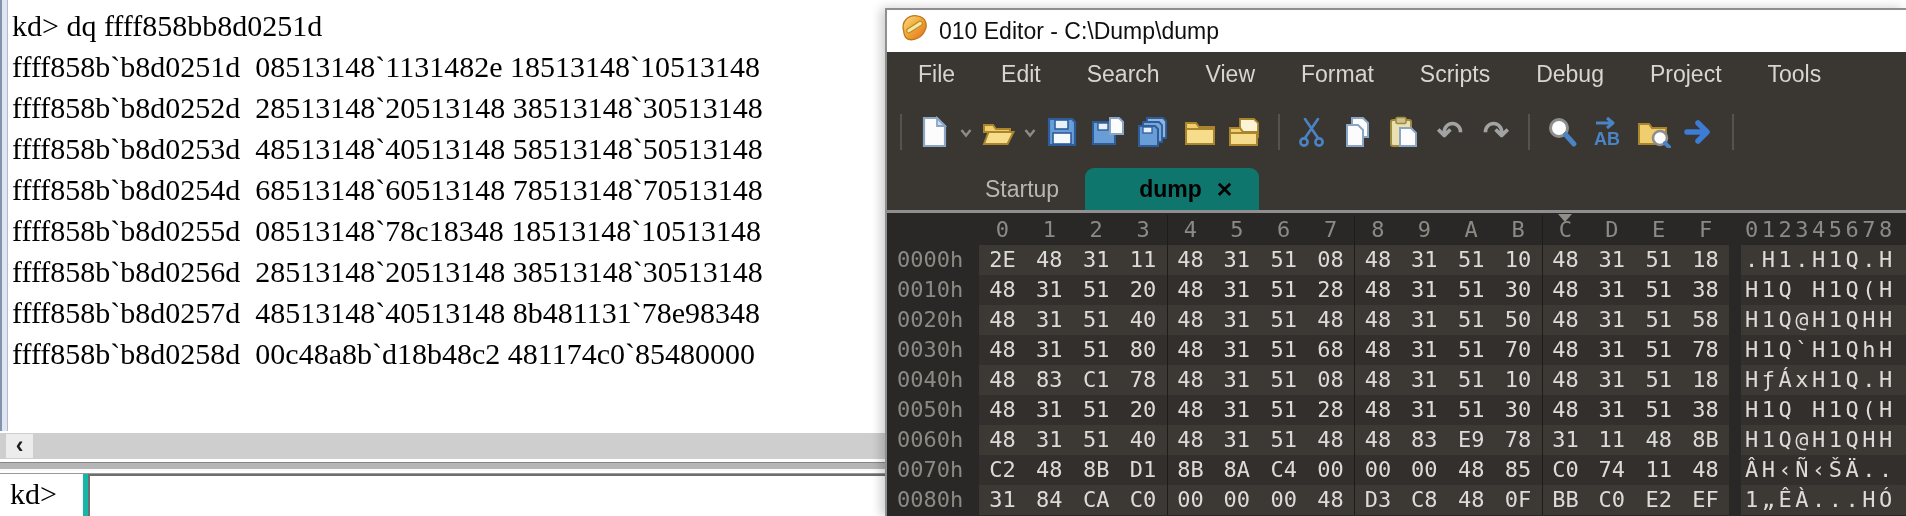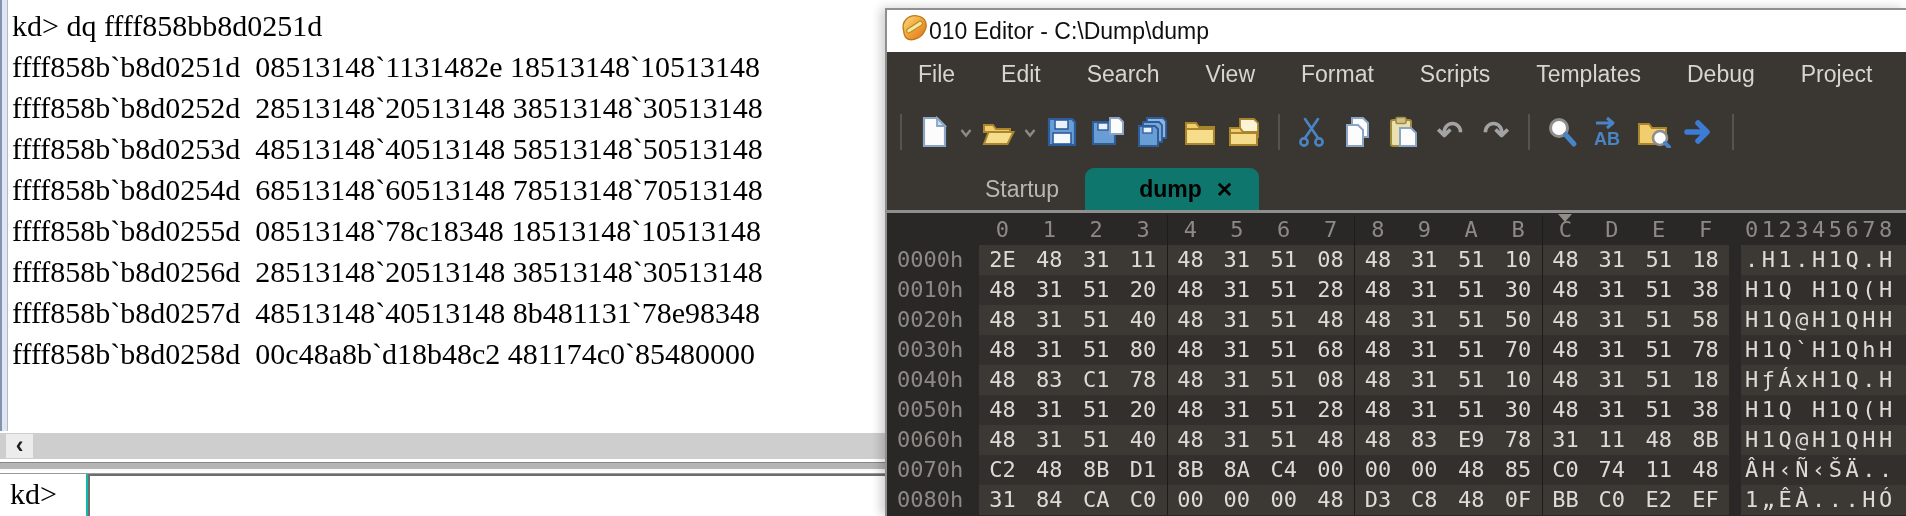--- a/index.html
+++ b/index.html
@@ -15,33 +15,33 @@
     color:#000; white-space:pre; overflow:hidden; }
   .wd-hscroll { position:absolute; left:0; top:433px; width:100%; height:26px; background:#cecece; }
   .wd-hscroll .scrollbtn { position:absolute; left:6px; top:1px; width:27px; height:24px;
     background:#ececec; color:#1c1c1c; font-size:23px; line-height:23px; font-weight:bold;
     text-align:center; }
   .wd-split { position:absolute; left:0; top:462px; width:100%; height:9px;
     background:#b5b5b5; border-top:1px solid #878787; border-bottom:2px solid #fbfbfb; }
   .wd-inputrow { position:absolute; left:0; top:473px; width:100%; height:43px;
     background:#fff; border-top:1px solid #9a9a9a; display:flex; }
   .wd-prompt { width:88px; padding:3px 0 0 10px; background:#fff;
-    border-right:2px solid #14b8a6; font-family:"Liberation Serif","DejaVu Serif",serif;
+    border-right:5px solid #14b8a6; font-family:"Liberation Serif","DejaVu Serif",serif;
     font-size:30px; color:#000; }
   .wd-input { flex:1; border:none; border-top:2px solid #6e6e6e; border-left:2px solid #6e6e6e;
     outline:none; background:#fff; font-family:"Liberation Serif","DejaVu Serif",serif;
     font-size:28px; padding:0 8px; }
 
   
   .editor { position:absolute; left:885px; top:8px; right:0; bottom:0; z-index:2;
     border:2px solid #8f8f8f; border-right:none; border-bottom:none;
     background:#2a2826; box-shadow:-4px 0 10px rgba(0,0,0,0.20);
     display:flex; flex-direction:column; overflow:hidden; }
   .ed-title { height:42px; background:#ffffff; display:flex; align-items:center;
-    padding-left:12px; font-size:23px; color:#0f0f0f; flex:none; }
+    padding-left:12px; gap:10px; font-size:23px; color:#0f0f0f; flex:none; }
   .ed-menu { height:44px; background:#3a3733; display:flex; align-items:center;
     padding-left:8px; color:#d8d5d1; font-size:23px; white-space:nowrap; overflow:hidden; flex:none;text-align:right; }
   .menu-item { padding:0 23px; cursor:default; }
   .ed-toolbar { height:72px; background:#3a3733; display:flex; align-items:center;
     padding-left:4px; overflow:hidden; flex:none; }
   .tb-btn { width:46px; height:46px; display:flex; align-items:center; justify-content:center; }
   .tb-chev { width:18px; display:flex; align-items:center; justify-content:center; }
   .tb-sep { width:2px; height:36px; background:#56524c; margin:0 9px; flex:none; }
   .tb-uglyph { font-size:31px; font-weight:bold; color:#a3a3a3; line-height:1; }
   .ed-tabs { height:42px; background:#3a3733; display:flex; align-items:stretch;
@@ -100,21 +100,20 @@
     <span>010 Editor - C:\Dump\dump</span>
   </div>
 
   <div class="ed-menu">
       <span class="menu-item">File</span>
       <span class="menu-item">Edit</span>
       <span class="menu-item">Search</span>
       <span class="menu-item">View</span>
       <span class="menu-item">Format</span>
       <span class="menu-item">Scripts</span>
-      <span class="menu-item">Templates</span>
       <span class="menu-item">Debug</span>
       <span class="menu-item">Project</span>
       <span class="menu-item">Tools</span>
     </div>
   <div class="ed-toolbar">
       <div class="tb-sep"></div>
       <span class="tb-btn">
         <svg width="28" height="32" viewBox="0 0 28 32">
           <path d="M4 2 h13 l8 8 v20 H4 z" fill="#fcfcfc" stroke="#8ba5c6" stroke-width="2.2"></path>
           <path d="M17 2 l8 8 h-8 z" fill="#cfdced" stroke="#8ba5c6" stroke-width="1.8"></path>

